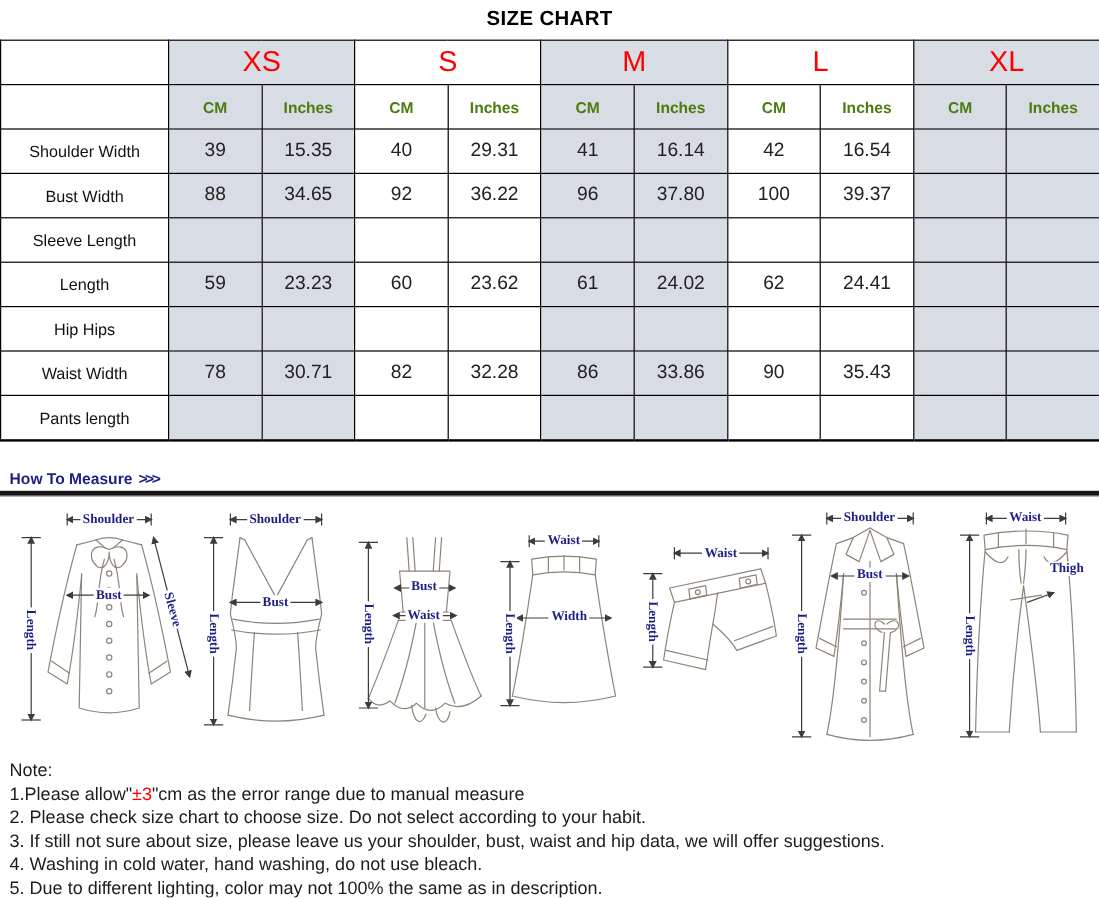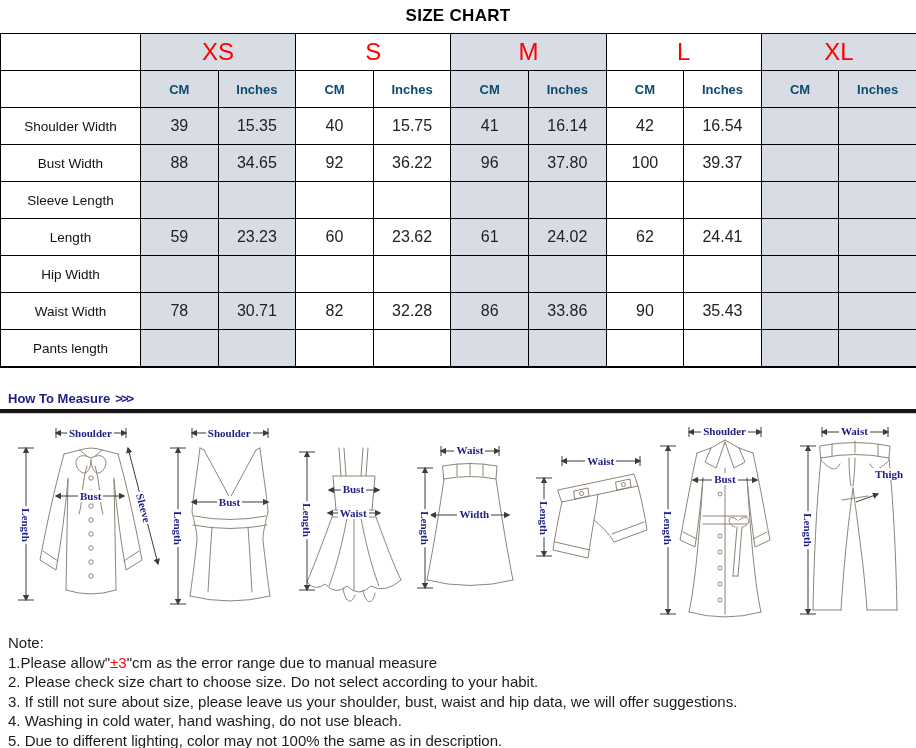--- a/index.html
+++ b/index.html
@@ -3,21 +3,21 @@
 <meta charset="utf-8">
 <style>
   :root { --red:#ff0000; --navy:#1d1d86; --shade:#d8dce4; }
   html,body { margin:0; padding:0; background:#fff; }
   body { width:916px; height:748px; font-family:"Liberation Sans", sans-serif; color:#1a1a1a; overflow:hidden; }
   h1.title { font-size:17px; font-weight:bold; text-align:center; margin:6px 0 7px 0; letter-spacing:.3px; color:#000; }
 
   table.size { border-collapse:collapse; table-layout:fixed; width:916px;border-radius:18px; }
   table.size th, table.size td { border:1px solid #000; height:36px; text-align:center; vertical-align:middle; padding:0; overflow:hidden; }
   th.size-h { font-size:24px; font-weight:normal; color:var(--red); }
-  th.unit-h { font-size:13px; font-weight:bold; color:#0c4a6e; }
+  th.unit-h { font-size:13px; font-weight:bold; color:#4d7c0f; }
   th.row-label { font-size:13.5px; font-weight:normal; color:#111; }
   td.val { font-size:16px; color:#222; }
   .shaded { background:var(--shade); }
   tr.last th, tr.last td { border-bottom:2px solid #000; }
 
   .measure-head { margin:23px 0 3px 8px; color:var(--navy); font-weight:bold; font-size:13px; }
   .measure-head .arrows { margin-left:5px; letter-spacing:-2px; }
   .rule { height:4px; background:#161616; border-bottom:1px solid #cfcfcf; }
 
   .figures { display:flex; justify-content:space-between; padding:6px 10px 0 10px; height:204px;font-family:Liberation Serif, serif; }
@@ -84,21 +84,21 @@
           <th class="unit-h shaded">CM</th>
           <th class="unit-h shaded">Inches</th>
         </tr>
       </thead>
     <tbody>
         <tr>
           <th class="row-label">Shoulder Width</th>
           <td class="val shaded">39</td>
           <td class="val shaded">15.35</td>
           <td class="val">40</td>
-          <td class="val">15.75</td>
+          <td class="val">29.31</td>
           <td class="val shaded">41</td>
           <td class="val shaded">16.14</td>
           <td class="val">42</td>
           <td class="val">16.54</td>
           <td class="val shaded"></td>
           <td class="val shaded"></td>
         </tr>
         <tr>
           <th class="row-label">Bust Width</th>
           <td class="val shaded">88</td>
@@ -132,21 +132,21 @@
           <td class="val">60</td>
           <td class="val">23.62</td>
           <td class="val shaded">61</td>
           <td class="val shaded">24.02</td>
           <td class="val">62</td>
           <td class="val">24.41</td>
           <td class="val shaded"></td>
           <td class="val shaded"></td>
         </tr>
         <tr>
-          <th class="row-label">Hip Width</th>
+          <th class="row-label">Hip Hips</th>
           <td class="val shaded"></td>
           <td class="val shaded"></td>
           <td class="val"></td>
           <td class="val"></td>
           <td class="val shaded"></td>
           <td class="val shaded"></td>
           <td class="val"></td>
           <td class="val"></td>
           <td class="val shaded"></td>
           <td class="val shaded"></td>

